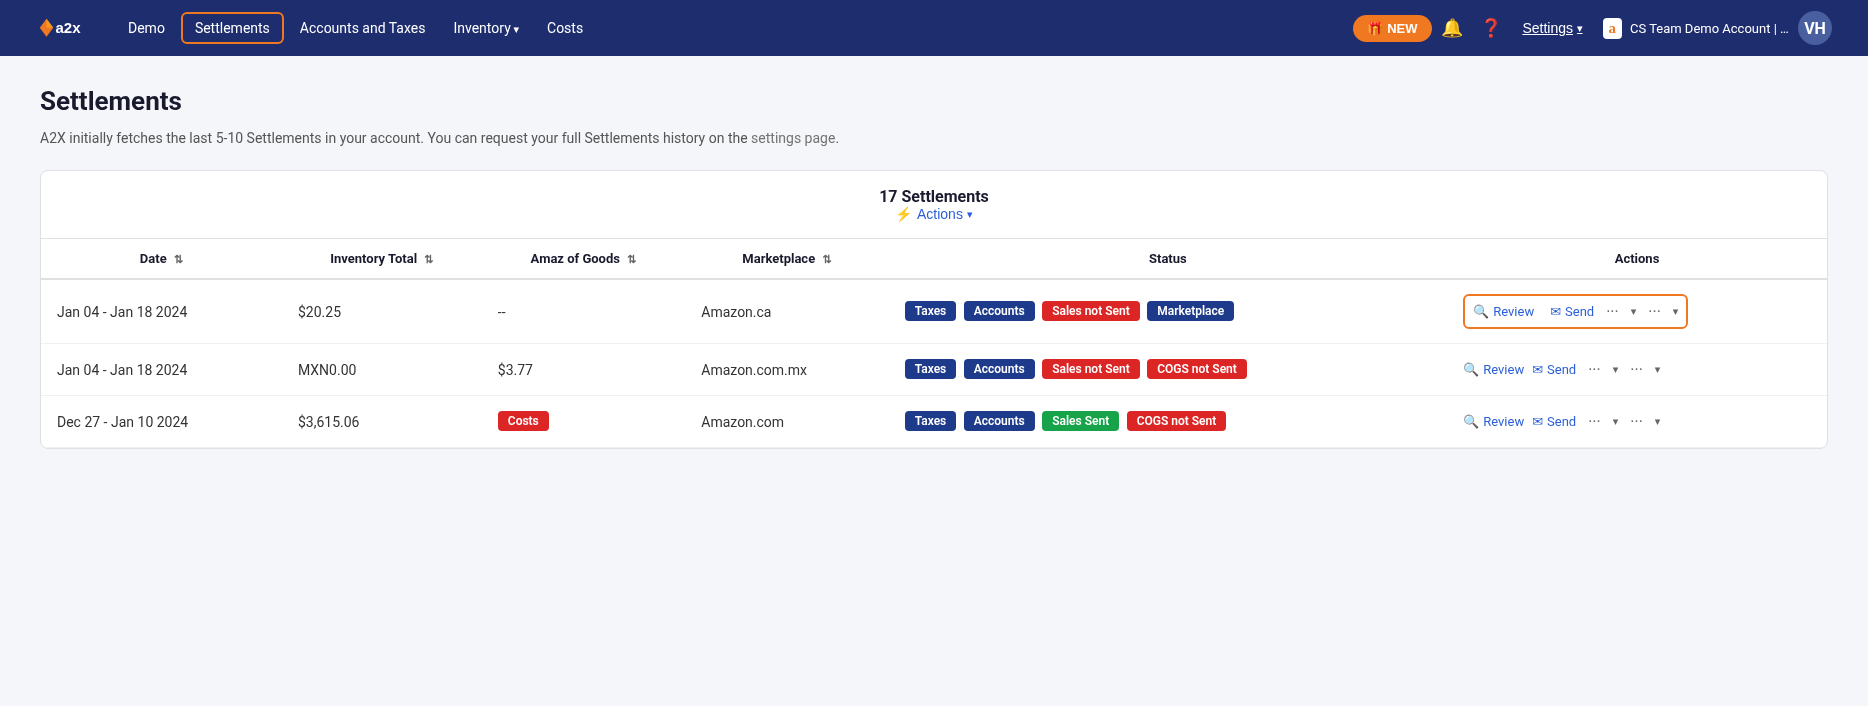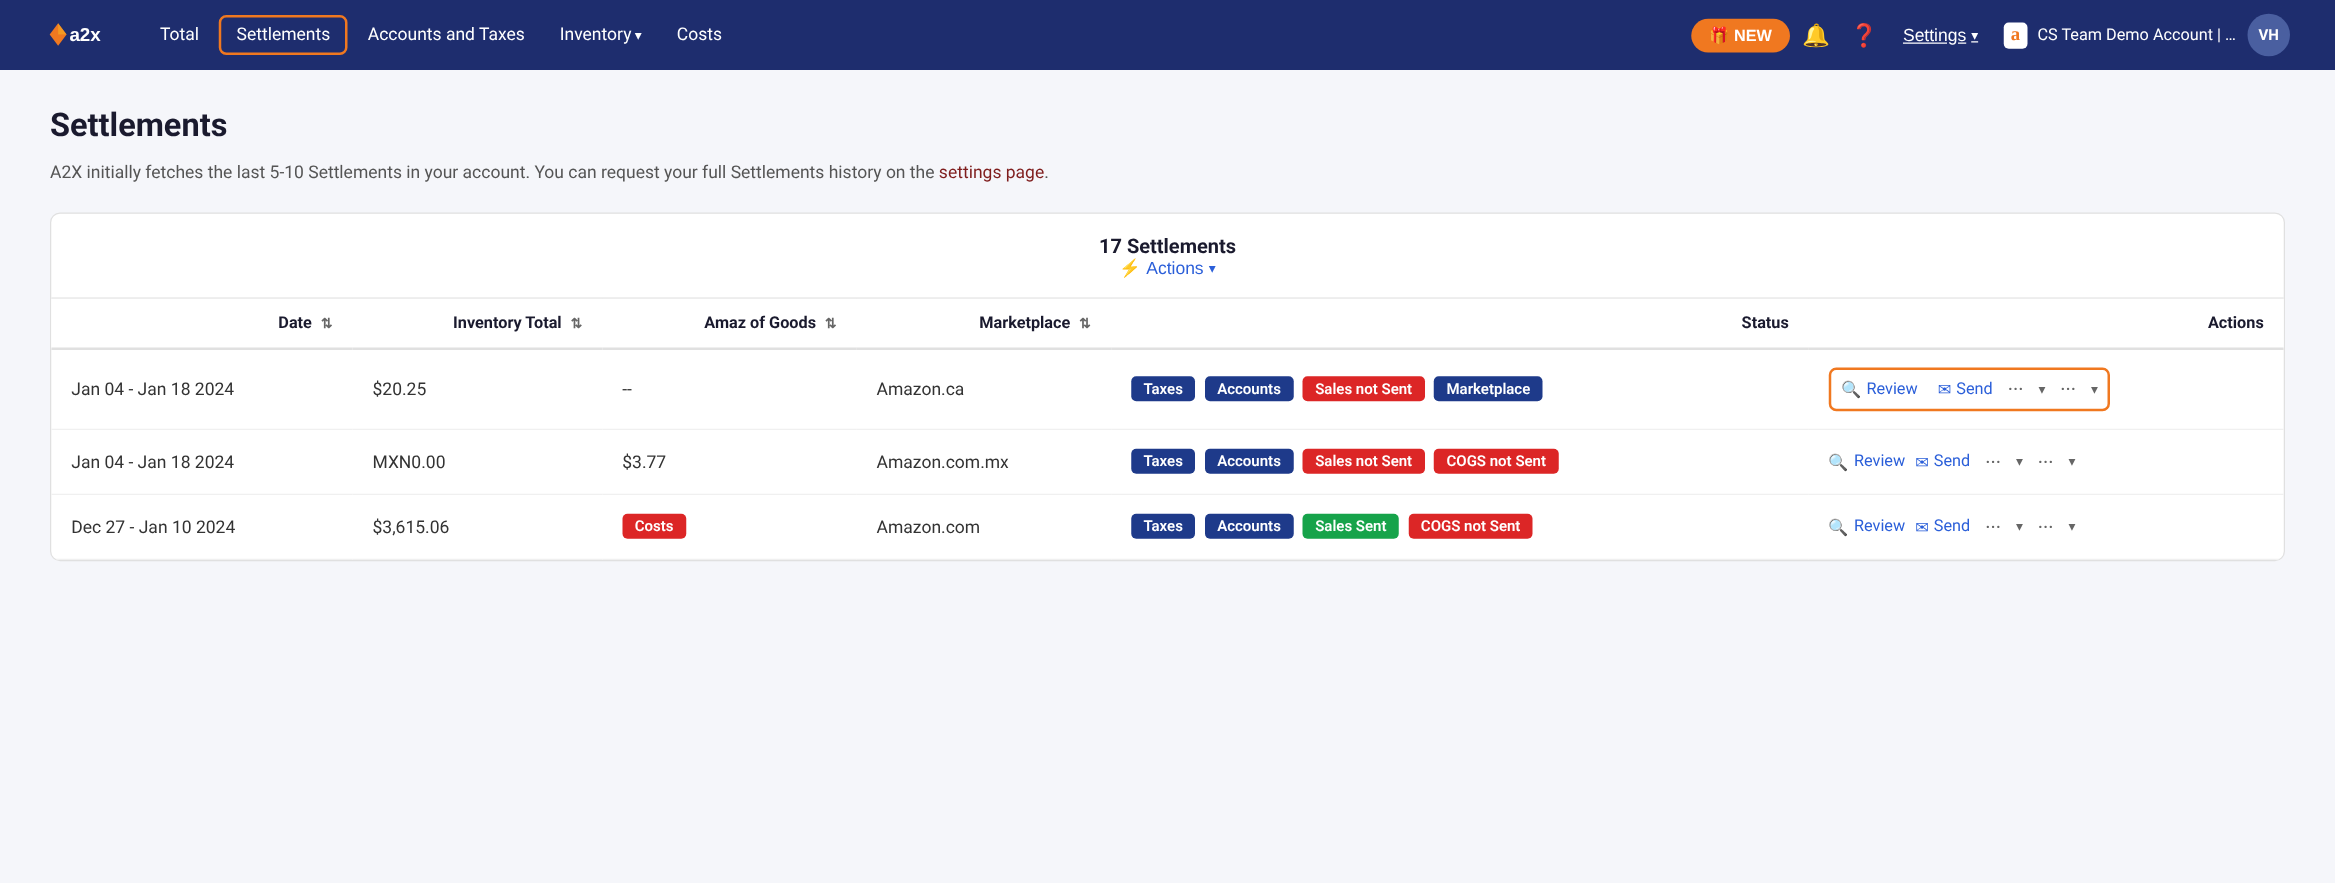--- a/index.html
+++ b/index.html
@@ -94,42 +94,42 @@
     .avatar {
       width: 34px;
       height: 34px;
       border-radius: 50%;
       background: #4a5fa0;
       color: #fff;
       display: flex;
       align-items: center;
       justify-content: center;
       font-weight: 700;
-      font-size: 12px;
+      font-size: 16px;
       cursor: pointer;
     }
 
     
     .page-content {
       padding: 30px 40px;
       max-width: 1868px;
     }
     .page-title {
       font-size: 26px;
       font-weight: 700;
       color: #1a1a2e;
       margin-bottom: 14px;
     }
     .page-subtitle {
       font-size: 14px;
       color: #555;
       margin-bottom: 24px;
     }
     .page-subtitle a {
-      color: #7f1d1d;
+      color: #737373;
       text-decoration: none;
     }
 
     
     .settlements-panel {
       background: #fff;
       border: 1px solid #e0e0e0;
       border-radius: 8px;
       overflow: hidden;
     }
@@ -156,21 +156,21 @@
       align-items: center;
       gap: 4px;
     }
 
     
     .settlements-table {
       width: 100%;
       border-collapse: collapse;
     }
     .settlements-table th {
-      text-align: right;
+      text-align: center;
       padding: 12px 16px;
       font-size: 13px;
       font-weight: 700;
       color: #1a1a2e;
       border-bottom: 2px solid #e0e0e0;
       background: #fff;
       white-space: nowrap;
     }
     .settlements-table th .sort-icon {
       display: inline-block;
@@ -249,21 +249,21 @@
 
 <nav class="navbar">
   <div class="navbar-logo">
     <svg class="logo-svg" viewBox="0 0 80 35" fill="none" xmlns="http://www.w3.org/2000/svg">
       <polygon points="5,17 14,5 23,17 14,29" fill="#f07820"></polygon>
       <polygon points="14,5 23,17 14,17" fill="#f5a623" opacity="0.7"></polygon>
       <text x="26" y="24" font-size="20" font-weight="800" fill="white" font-family="Arial">a2x</text>
     </svg>
   </div>
 
-  <a class="nav-link">Total</a>
+  <a class="nav-link">Demo</a>
   <a class="nav-link highlighted">Settlements</a>
   <a class="nav-link">Accounts and Taxes</a>
   <a class="nav-link with-arrow">Inventory</a>
   <a class="nav-link">Costs</a>
 
   <div class="nav-spacer"></div>
 
   <button class="nav-new-btn">🎁 NEW</button>
 
   <button class="nav-icon-btn" title="Notifications">🔔</button>

